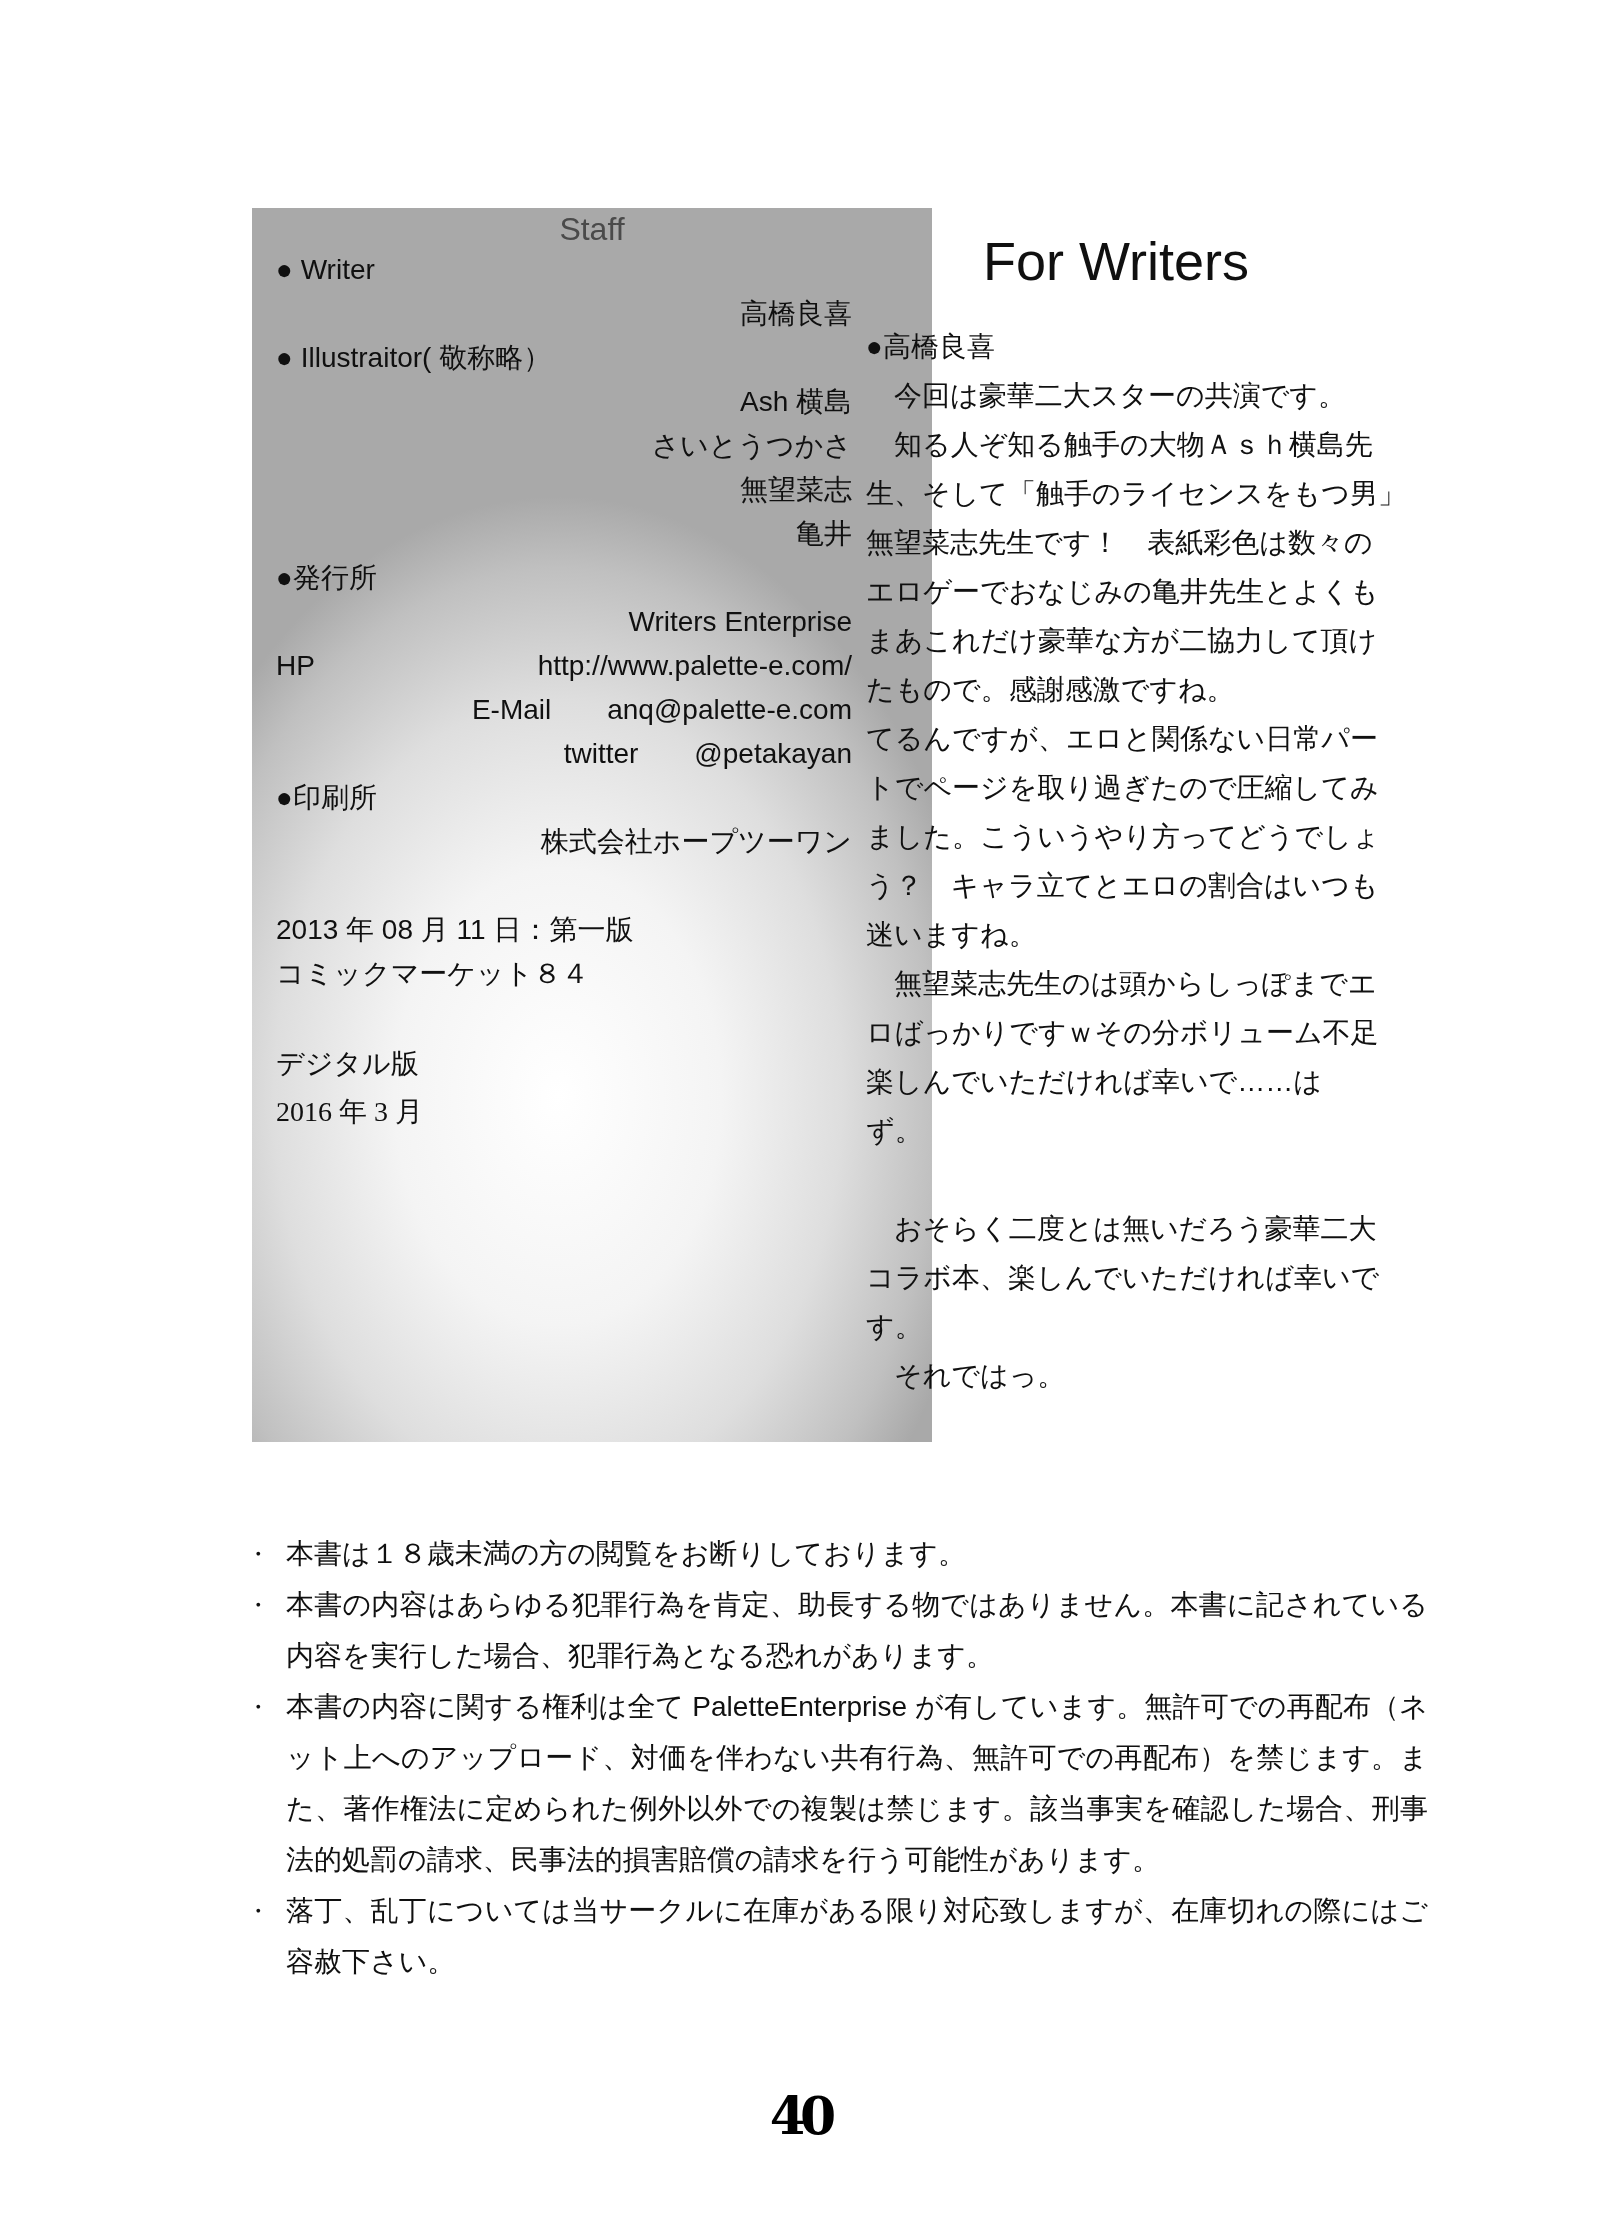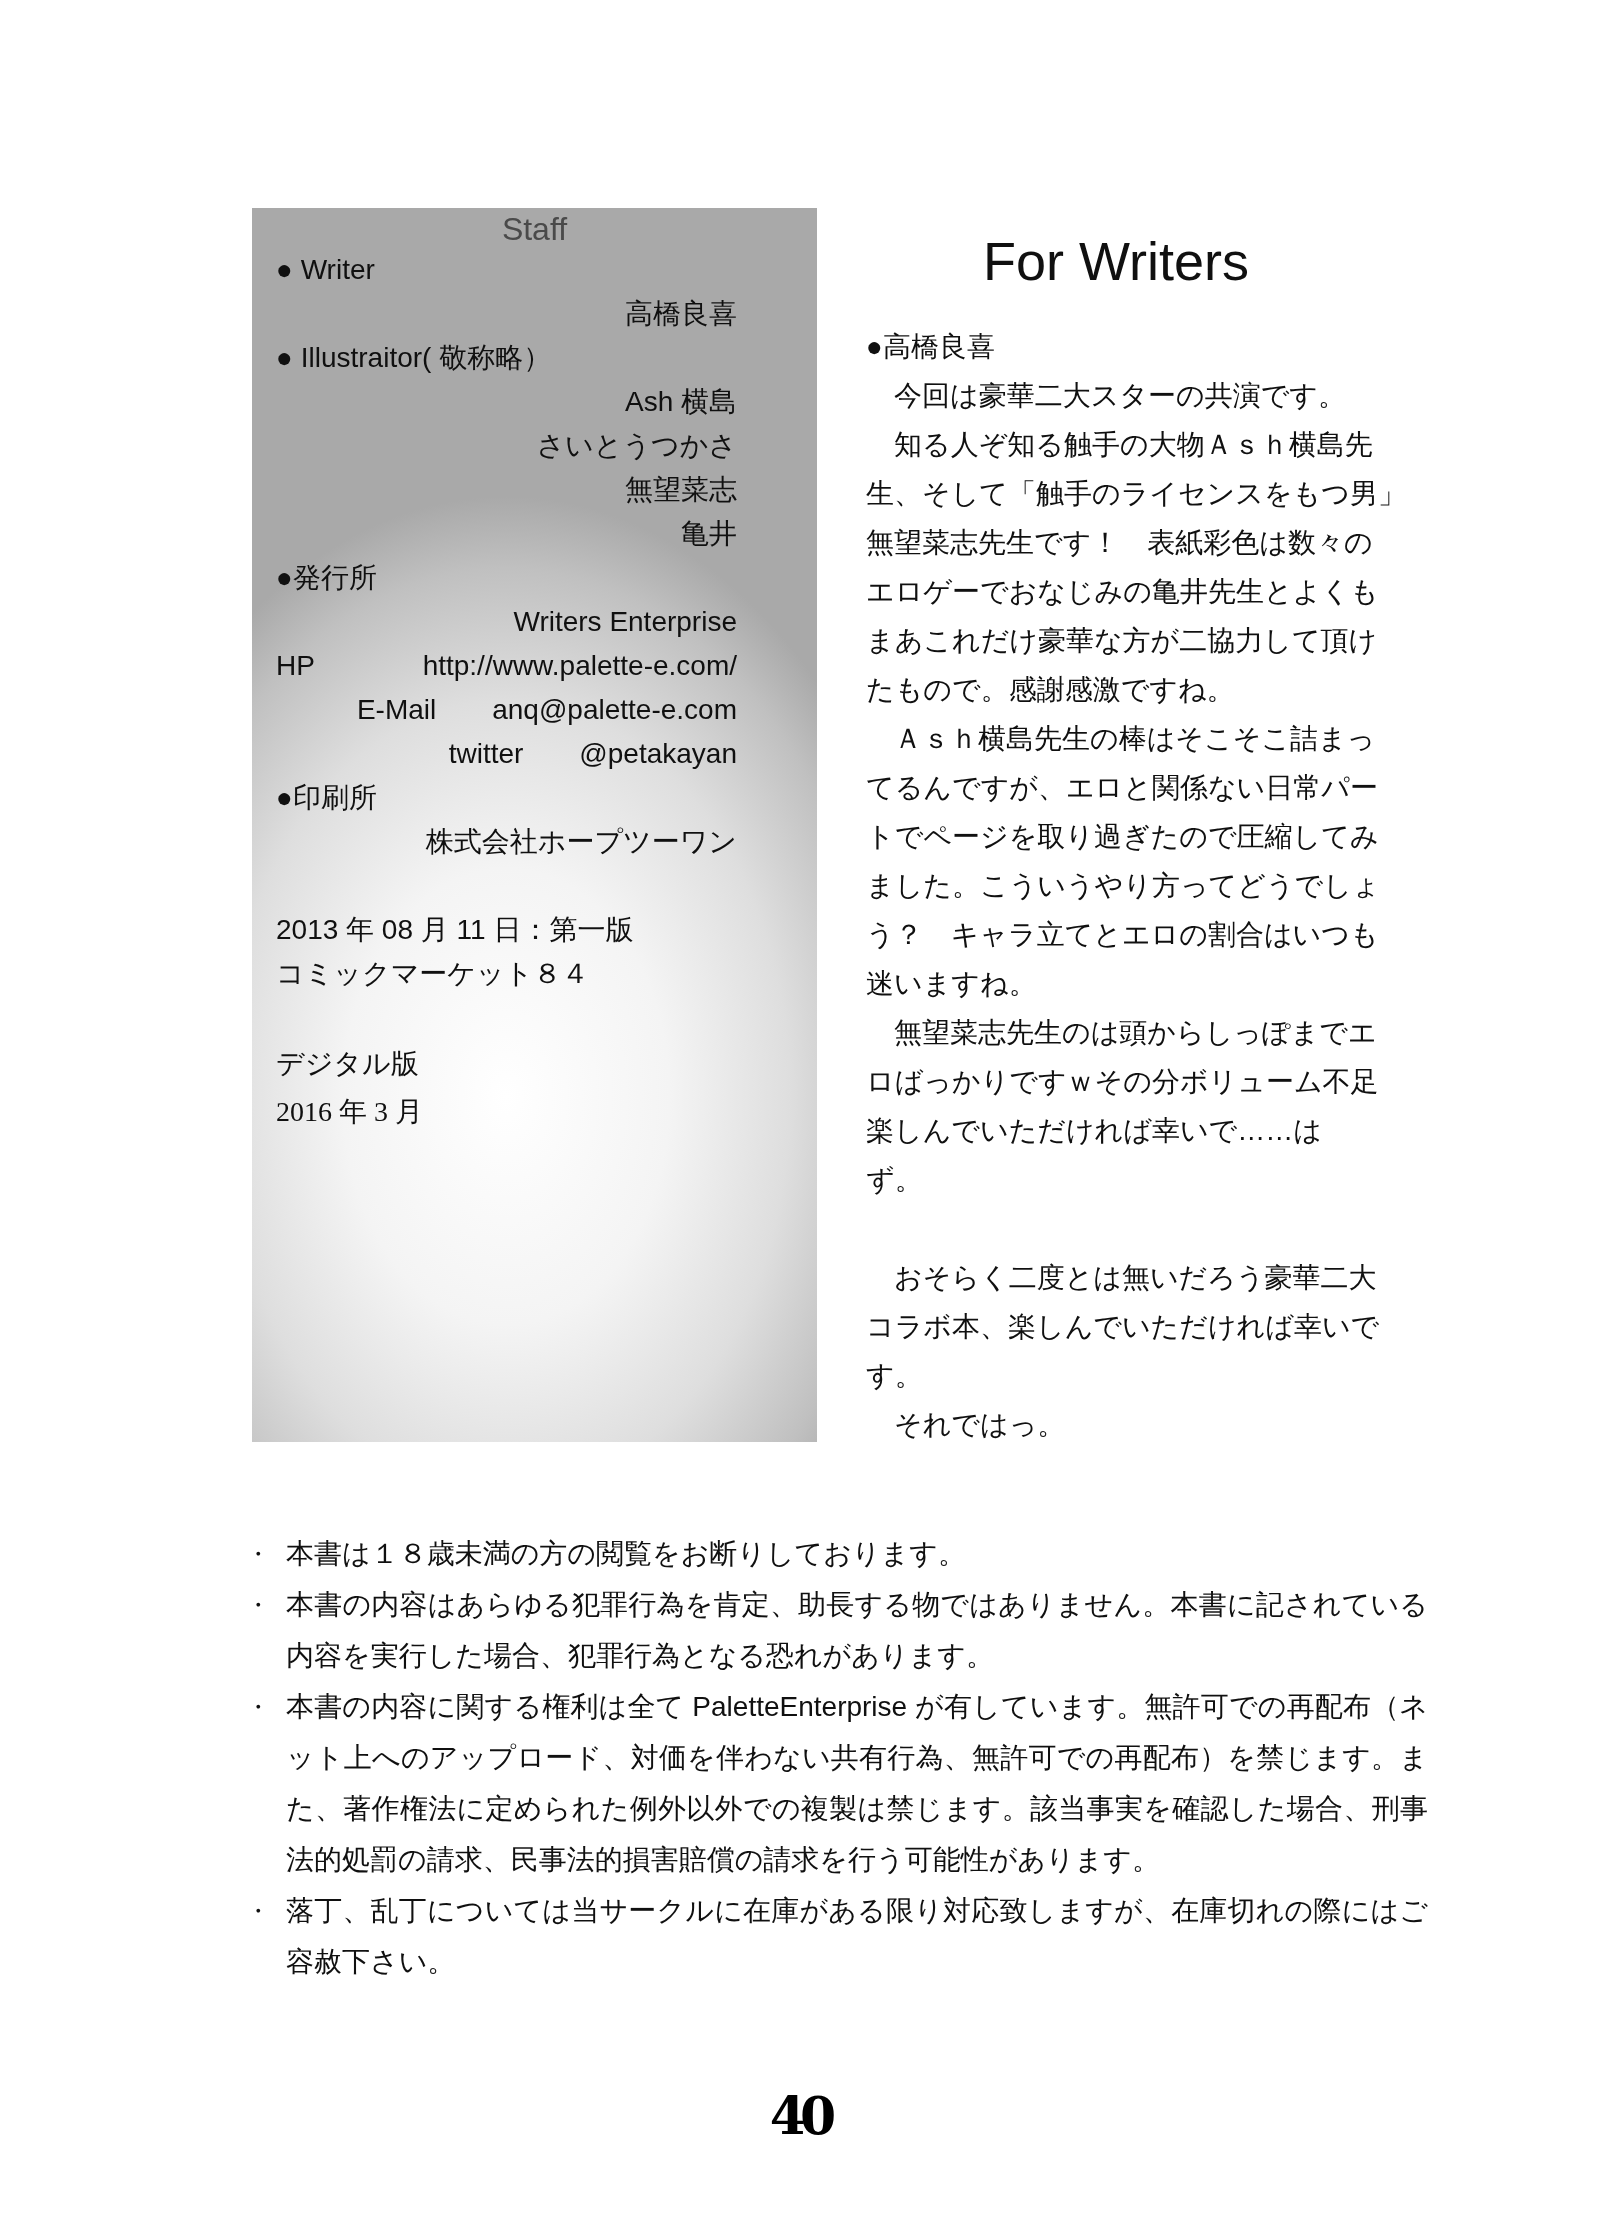--- a/index.html
+++ b/index.html
@@ -4,21 +4,21 @@
 <style>
   html,body{margin:0;padding:0;}
   body{
     width:1600px;height:2225px;position:relative;background:#ffffff;
     font-family:"Liberation Sans",sans-serif;color:#111111;
     -webkit-font-smoothing:antialiased;overflow:hidden;
   }
 
   
   .staff-box{
-    position:absolute;left:252px;top:208px;width:565px;height:1234px;
+    position:absolute;left:252px;top:208px;width:680px;height:1234px;
     box-sizing:border-box;padding:2px 80px 0 24px;
     background:
       radial-gradient(ellipse 430px 600px at 45% 72%,
         #ffffff 0%, #f4f4f4 38%, #dedede 66%, #c0c0c0 88%, #a9a9a9 100%);
   }
   .staff-title{
     display:block;margin-left:56px;text-align:center;
     font-size:32px;line-height:38px;color:#4a4a4a;
   }
   .sline{
@@ -182,21 +182,20 @@
       <div class="fw-line">生、そして「触手のライセンスをもつ男」</div>
 
       <div class="fw-line">無望菜志先生です！　表紙彩色は数々の</div>
 
       <div class="fw-line">エロゲーでおなじみの亀井先生とよくも</div>
 
       <div class="fw-line">まあこれだけ豪華な方が二協力して頂け</div>
 
       <div class="fw-line">たもので。感謝感激ですね。</div>
 
-      <div class="fw-line">　Ａｓｈ横島先生の棒はそこそこ詰まっ</div>
 
       <div class="fw-line">てるんですが、エロと関係ない日常パー</div>
 
       <div class="fw-line">トでページを取り過ぎたので圧縮してみ</div>
 
       <div class="fw-line">ました。こういうやり方ってどうでしょ</div>
 
       <div class="fw-line">う？　キャラ立てとエロの割合はいつも</div>
 
       <div class="fw-line">迷いますね。</div>

